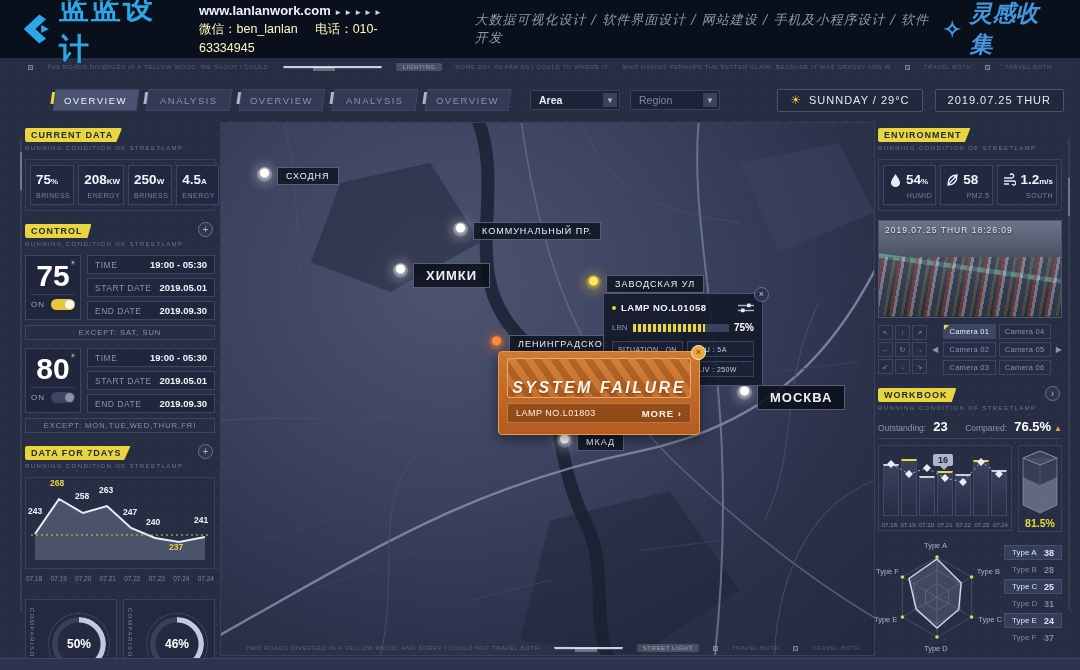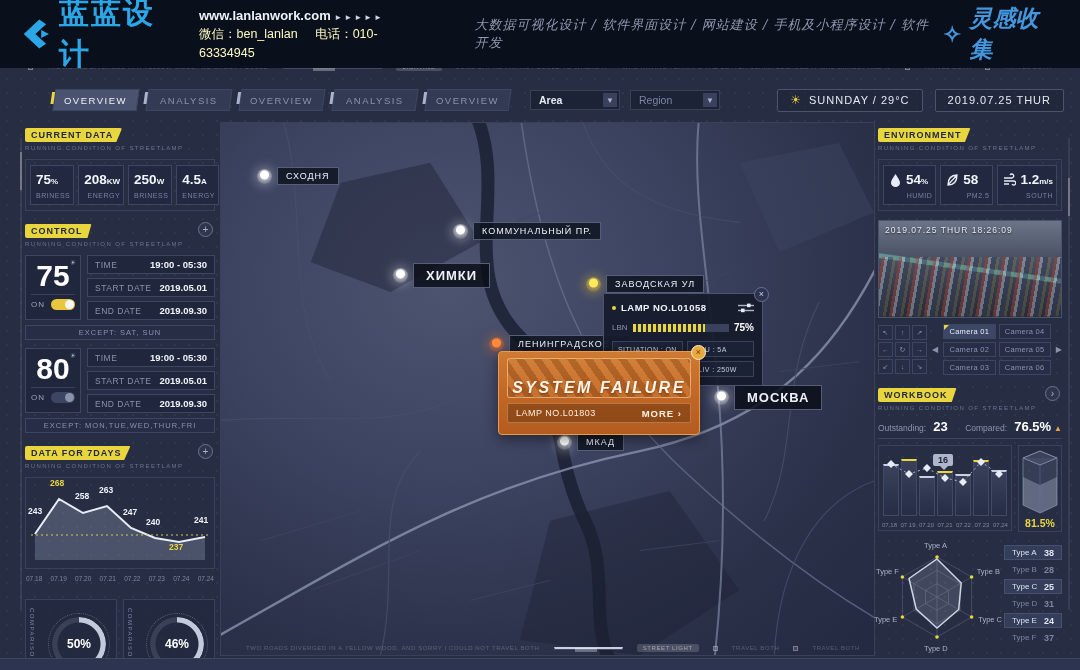--- a/index.html
+++ b/index.html
@@ -1,20 +1,20 @@
 <!DOCTYPE html>
 <html><head>
 <meta charset="utf-8">
 <style>
   * { margin:0; padding:0; box-sizing:border-box; }
   html,body { width:1080px; height:670px; overflow:hidden; }
   body { font-family:"Liberation Sans",sans-serif; background:#262d42; position:relative; color:#cfd5e4; }
 
   
-  .banner { position:absolute; top:0; left:0; width:1080px; height:68px; background:#0a0f1c; display:flex; align-items:center; z-index:50; }
+  .banner { position:absolute; top:0; left:0; width:1080px; height:58px; background:#0a0f1c; display:flex; align-items:center; z-index:50; }
   .logo { display:flex; align-items:center; margin-left:16px; gap:8px; }
   .logo-text { color:#2ba7e8; font-size:30px; font-weight:bold; letter-spacing:2px; }
   .contact { margin-left:16px; line-height:1.5; }
   .contact .l1 { color:#eef2f8; font-size:13px; font-weight:bold; }
   .contact .l1 .arr { font-size:8px; color:#cdd3e0; letter-spacing:2px; }
   .contact .l2 { color:#fef9c3; font-size:12.5px; }
   .services { margin-left:48px; color:#8f98ad; font-size:13px; font-style:italic; font-family:"DejaVu Serif",serif; letter-spacing:1px; }
   .collect { margin-left:auto; margin-right:22px; display:flex; align-items:center; gap:8px; color:#4597dd; font-size:23px; font-weight:bold; font-style:italic; font-family:"DejaVu Serif",serif; }
   .collect .spark { font-size:22px; font-style:normal; }
 
@@ -103,21 +103,21 @@
   .ring .arc { position:absolute; inset:3px; border-radius:50%;
     -webkit-mask:radial-gradient(circle, transparent 21px, #000 22px); mask:radial-gradient(circle, transparent 21px, #000 22px); }
   .g50 .arc { background:conic-gradient(#c3cadd 0 50%, rgba(195,202,221,0.15) 0); }
   .g46 .arc { background:conic-gradient(#c3cadd 0 46%, rgba(195,202,221,0.15) 0); }
   .ring .pc { font-size:12px; font-weight:bold; color:#ffffff; }
 
   
   .map { position:absolute; left:220px; top:64px; right:205px; bottom:14px; border:1px solid #3a4157; overflow:hidden;
     background:radial-gradient(ellipse at 35% 30%, #4d5470 0%, #3c4360 38%, #2b3149 72%, #232940 100%); }
   .map svg.roads { position:absolute; inset:0; width:100%; height:100%; }
-  .pin { position:absolute; display:flex; align-items:center; gap:5px; }
+  .pin { position:absolute; display:flex; align-items:flex-start; gap:5px; }
   .pin .dot { width:15px; height:15px; border-radius:50%; background:radial-gradient(circle at 50% 40%, #ffffff 0 4px, rgba(255,255,255,0.55) 5px, rgba(255,255,255,0.12) 11px); box-shadow:0 0 10px 3px rgba(255,255,255,0.25); flex:0 0 auto; }
   .pin.yellow .dot { background:radial-gradient(circle at 50% 40%, #ffe95a 0 4px, rgba(233,198,62,0.6) 5px, rgba(233,198,62,0.12) 11px); box-shadow:0 0 10px 3px rgba(233,198,62,0.3); }
   .pin.orange .dot { background:radial-gradient(circle at 50% 40%, #ff8a3c 0 4px, rgba(220,110,45,0.6) 5px, rgba(220,110,45,0.15) 11px); box-shadow:0 0 10px 3px rgba(220,110,45,0.3); }
   .pin .plabel { background:rgba(14,18,30,0.82); border:1px solid #565f7a; color:#eef1f8; font-size:9px; letter-spacing:1px; padding:3px 8px; white-space:nowrap; }
   .pin.big .plabel { font-size:13px; font-weight:bold; padding:4px 12px; background:rgba(10,14,24,0.85); }
 
   
   .popup { position:absolute; width:160px; background:rgba(21,27,43,0.93); border:1px solid #4a546e; padding:8px 8px 8px; z-index:5; }
   .popup .close, .alert .close { position:absolute; right:-7px; top:-7px; width:15px; height:15px; border-radius:50%; background:#2c3350; border:1px solid #6a7390; color:#c3cadd; font-size:9px; line-height:13px; text-align:center; cursor:pointer; }
   .pophead { display:flex; align-items:center; gap:5px; }
@@ -437,21 +437,21 @@
       <span class="plabel">ХИМКИ</span>
     </div>
     <div class="pin yellow" style="left:365px; top:152px">
       <span class="dot"></span>
       <span class="plabel">ЗАВОДСКАЯ УЛ</span>
     </div>
     <div class="pin orange" style="left:268px; top:212px">
       <span class="dot"></span>
       <span class="plabel">ЛЕНИНГРАДСКОЕ Ш</span>
     </div>
-    <div class="pin big" style="left:493px; top:262px">
+    <div class="pin big" style="left:516px; top:262px">
       <span class="dot"></span>
       <span class="plabel">МОСКВА</span>
     </div>
     <div class="pin" style="left:336px; top:310px">
       <span class="dot"></span>
       <span class="plabel">МКАД</span>
     </div>
 
     <div class="popup" style="left:382px; top:170px">
       <div class="close">×</div>

